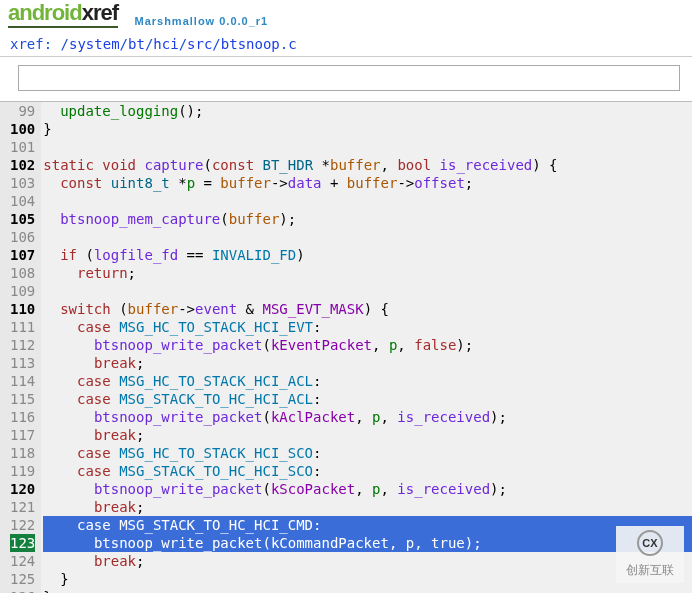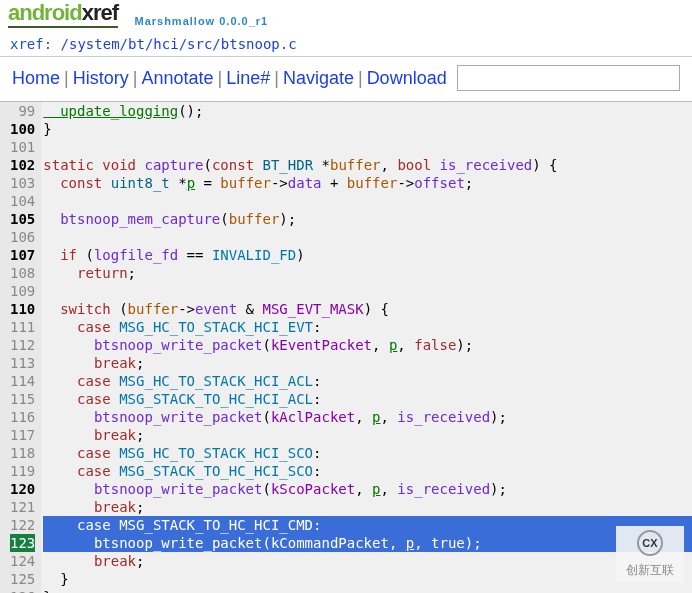--- a/index.html
+++ b/index.html
@@ -85,21 +85,21 @@
   .gutter .ln.hl { background: #15803d; color: #fff; }
   .gutter .ln.bold { color: #000; font-weight: bold; }
   .code {
     flex: 1;
     background: #f0f0f0;
     padding-left: 2px;
   }
   .code .line { display: block; min-height: 18px; }
   .code .line.hl { background: #3a6dd8; color: #fff; }
   .kw { color: #a52a2a; font-weight: normal; }
-  .id { color: #007700; text-decoration: underline; }
+  .id { color: #007700; }
   .type { color: #006688; }
   .fn { color: #6d28d9; }
   .ptr { color: #aa5500; }
   .const1 { color: #0077aa; }
   .const2 { color: #8800aa; }
   .black { color: #000; }
   .hl .fn, .hl .id, .hl .kw, .hl .ptr, .hl .const1, .hl .const2, .hl .black { color: #fff; }
 
   .watermark {
     position: fixed;
@@ -127,21 +127,20 @@
 <div class="header-logo">
   <span class="logo-text"><span>android</span><span class="x">xref</span></span>
   <span class="logo-sub">Marshmallow 0.0.0_r1</span>
 </div>
 
 <div class="xref-line">
   <span class="normal">xref: </span><span id="xref-path"><span class="normal">/</span><span class="link">system</span><span class="normal">/</span><span class="link">bt</span><span class="normal">/</span><span class="link">hci</span><span class="normal">/</span><span class="link">src</span><span class="normal">/</span></span><span class="link">btsnoop</span><span class="normal">.</span><span class="link">c</span>
 </div>
 
 <div class="navbar">
-  <span id="nav-items"><span class="item">Home</span><span class="pipe">|</span><span class="item">History</span><span class="pipe">|</span><span class="item">Annotate</span><span class="pipe">|</span><span class="item">Line#</span><span class="pipe">|</span><span class="item">Navigate</span><span class="pipe">|</span><span class="item">Download</span></span>
   <input type="text" placeholder="" style="">
 </div>
 
 <div class="code-area">
   <div class="gutter" id="gutter"><span class="ln">99</span><span class="ln bold">100</span><span class="ln">101</span><span class="ln bold">102</span><span class="ln">103</span><span class="ln">104</span><span class="ln bold">105</span><span class="ln">106</span><span class="ln bold">107</span><span class="ln">108</span><span class="ln">109</span><span class="ln bold">110</span><span class="ln">111</span><span class="ln">112</span><span class="ln">113</span><span class="ln">114</span><span class="ln">115</span><span class="ln">116</span><span class="ln">117</span><span class="ln">118</span><span class="ln">119</span><span class="ln bold">120</span><span class="ln">121</span><span class="ln">122</span><span class="ln hl">123</span><span class="ln">124</span><span class="ln">125</span><span class="ln">126</span></div>
   <div class="code" id="code"><span class="line"><span class="id">  update_logging</span><span class="black">();</span></span><span class="line"><span class="black">}</span></span><span class="line">&nbsp;</span><span class="line"><span class="kw">static</span><span class="black"> </span><span class="kw">void</span><span class="black"> </span><span class="fn">capture</span><span class="black">(</span><span class="kw">const</span><span class="black"> </span><span class="type">BT_HDR</span><span class="black"> *</span><span class="ptr">buffer</span><span class="black">, </span><span class="kw">bool</span><span class="black"> </span><span class="fn">is_received</span><span class="black">) {</span></span><span class="line"><span class="black">  </span><span class="kw">const</span><span class="black"> </span><span class="type">uint8_t</span><span class="black"> *</span><span class="id">p</span><span class="black"> = </span><span class="ptr">buffer</span><span class="black">-&gt;</span><span class="fn">data</span><span class="black"> + </span><span class="ptr">buffer</span><span class="black">-&gt;</span><span class="fn">offset</span><span class="black">;</span></span><span class="line">&nbsp;</span><span class="line"><span class="black">  </span><span class="fn">btsnoop_mem_capture</span><span class="black">(</span><span class="ptr">buffer</span><span class="black">);</span></span><span class="line">&nbsp;</span><span class="line"><span class="black">  </span><span class="kw">if</span><span class="black"> (</span><span class="fn">logfile_fd</span><span class="black"> == </span><span class="const1">INVALID_FD</span><span class="black">)</span></span><span class="line"><span class="black">    </span><span class="kw">return</span><span class="black">;</span></span><span class="line">&nbsp;</span><span class="line"><span class="black">  </span><span class="kw">switch</span><span class="black"> (</span><span class="ptr">buffer</span><span class="black">-&gt;</span><span class="fn">event</span><span class="black"> &amp; </span><span class="const2">MSG_EVT_MASK</span><span class="black">) {</span></span><span class="line"><span class="black">    </span><span class="kw">case</span><span class="black"> </span><span class="const1">MSG_HC_TO_STACK_HCI_EVT</span><span class="black">:</span></span><span class="line"><span class="black">      </span><span class="fn">btsnoop_write_packet</span><span class="black">(</span><span class="const2">kEventPacket</span><span class="black">, </span><span class="id">p</span><span class="black">, </span><span class="kw">false</span><span class="black">);</span></span><span class="line"><span class="black">      </span><span class="kw">break</span><span class="black">;</span></span><span class="line"><span class="black">    </span><span class="kw">case</span><span class="black"> </span><span class="const1">MSG_HC_TO_STACK_HCI_ACL</span><span class="black">:</span></span><span class="line"><span class="black">    </span><span class="kw">case</span><span class="black"> </span><span class="const1">MSG_STACK_TO_HC_HCI_ACL</span><span class="black">:</span></span><span class="line"><span class="black">      </span><span class="fn">btsnoop_write_packet</span><span class="black">(</span><span class="const2">kAclPacket</span><span class="black">, </span><span class="id">p</span><span class="black">, </span><span class="fn">is_received</span><span class="black">);</span></span><span class="line"><span class="black">      </span><span class="kw">break</span><span class="black">;</span></span><span class="line"><span class="black">    </span><span class="kw">case</span><span class="black"> </span><span class="const1">MSG_HC_TO_STACK_HCI_SCO</span><span class="black">:</span></span><span class="line"><span class="black">    </span><span class="kw">case</span><span class="black"> </span><span class="const1">MSG_STACK_TO_HC_HCI_SCO</span><span class="black">:</span></span><span class="line"><span class="black">      </span><span class="fn">btsnoop_write_packet</span><span class="black">(</span><span class="const2">kScoPacket</span><span class="black">, </span><span class="id">p</span><span class="black">, </span><span class="fn">is_received</span><span class="black">);</span></span><span class="line"><span class="black">      </span><span class="kw">break</span><span class="black">;</span></span><span class="line hl"><span class="black">    </span><span class="kw">case</span><span class="black"> </span><span class="const1">MSG_STACK_TO_HC_HCI_CMD</span><span class="black">:</span></span><span class="line hl"><span class="black">      </span><span class="fn">btsnoop_write_packet</span><span class="black">(</span><span class="const2">kCommandPacket</span><span class="black">, </span><span class="id">p</span><span class="black">, </span><span class="kw">true</span><span class="black">);</span></span><span class="line"><span class="black">      </span><span class="kw">break</span><span class="black">;</span></span><span class="line"><span class="black">  }</span></span><span class="line"><span class="black">}</span></span></div>
 </div>
 
 <div class="watermark">
   <span class="circ">CX</span>

